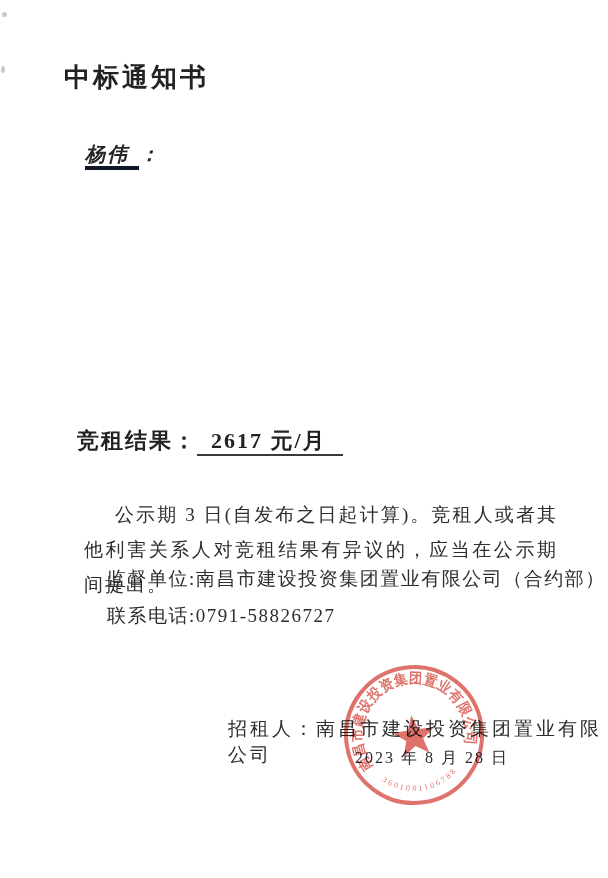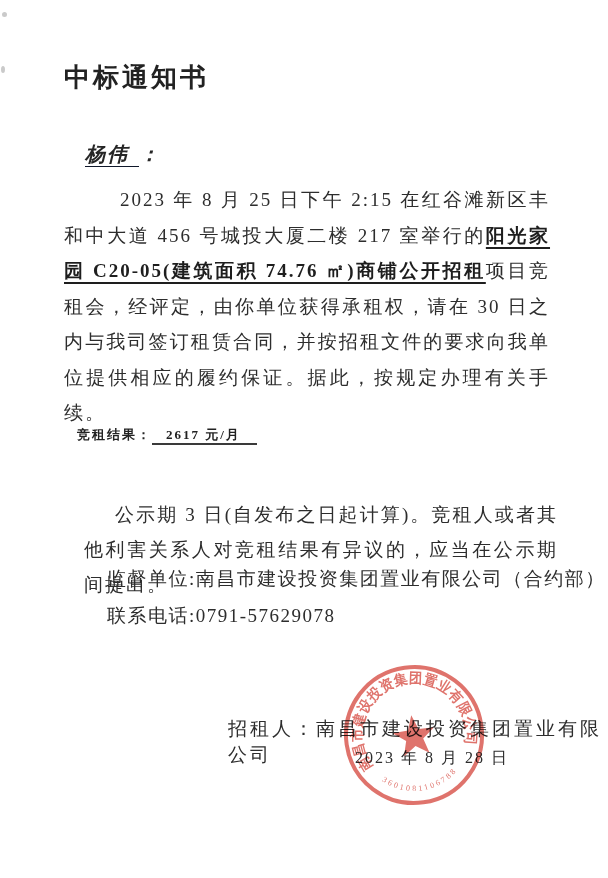--- a/index.html
+++ b/index.html
@@ -18,38 +18,38 @@
     font-size: 26px; font-weight: 700; color: #222;
     letter-spacing: 3px;
   }
 
   .salutation {
     position: absolute; top: 141px; left: 85px;
     font-size: 20px; font-weight: 700; color: #262626;
     font-style: italic; letter-spacing: 2px;
   }
   .salutation .name {
-    border-bottom: 1px solid #0f172a;
+    border-bottom: 4px solid #0f172a;
     padding-right: 10px; padding-bottom: 1px;
   }
 
   .para1 {
     position: absolute; top: 182px; left: 64px; width: 486px;
     font-size: 19px; line-height: 35.5px; letter-spacing: 2px;
     text-align: justify; text-indent: 56px; color: #2d2d2d;
   }
   .para1 .hl {
     font-weight: 700; color: #1e1e1e;
     text-decoration: underline; text-decoration-thickness: 2px;
     text-underline-offset: 5px;
   }
 
   .result-line {
     position: absolute; top: 426px; left: 77px;
-    font-size: 13px; font-weight: 700; letter-spacing: 2px; color: #222;
+    font-size: 22px; font-weight: 700; letter-spacing: 2px; color: #222;
   }
   .result-line .value {
     border-bottom: 2px solid #3a3a3a;
     padding: 0 16px 1px 14px;
   }
 
   .publicity {
     position: absolute; top: 497px; left: 84px; width: 474px;
     font-size: 19px; line-height: 35px; letter-spacing: 2px;
     text-align: justify; text-indent: 31px; color: #2d2d2d;
@@ -97,33 +97,30 @@
 
   <div class="speck speck-1"></div>
   <div class="speck speck-2"></div>
 
   <div class="doc-title">中标通知书</div>
 
   <div class="salutation">
     <span class="name">杨伟</span><span>：</span>
   </div>
 
-  <div class="para1">
-    <span>2023 年 8 月 25 日下午 2:15 在红谷滩新区丰和中大道 456 号城投大厦二楼 217 室举行的</span><span class="hl">阳光家园 C20-05(建筑面积 74.76 ㎡)商铺公开招租</span><span>项目竞租会，经评定，由你单位获得承租权，请在 30 日之内与我司签订租赁合同，并按招租文件的要求向我单位提供相应的履约保证。据此，按规定办理有关手续。</span>
-  </div>
 
   <div class="result-line">
     <span>竞租结果：</span><span class="value">2617 元/月</span>
   </div>
 
   <div class="publicity">公示期 3 日(自发布之日起计算)。竞租人或者其他利害关系人对竞租结果有异议的，应当在公示期间提出。</div>
 
   <div class="supervisor-line">监督单位:南昌市建设投资集团置业有限公司（合约部）</div>
 
-  <div class="phone-line">联系电话:0791-57629078</div>
+  <div class="phone-line">联系电话:0791-58826727</div>
 
   <div class="lessor-line">招租人：南昌市建设投资集团置业有限公司</div>
 
   <div class="date-line">2023 年 8 月 28 日</div>
 
   <div class="seal">
     <svg width="144" height="144" viewBox="0 0 144 144">
       <defs>
         <path id="arcTop" d="M 27,98 A 52,52 0 1 1 117,98"></path>
         <path id="arcBottom" d="M 23.5,100 A 56,56 0 0 0 120.5,100"></path>

